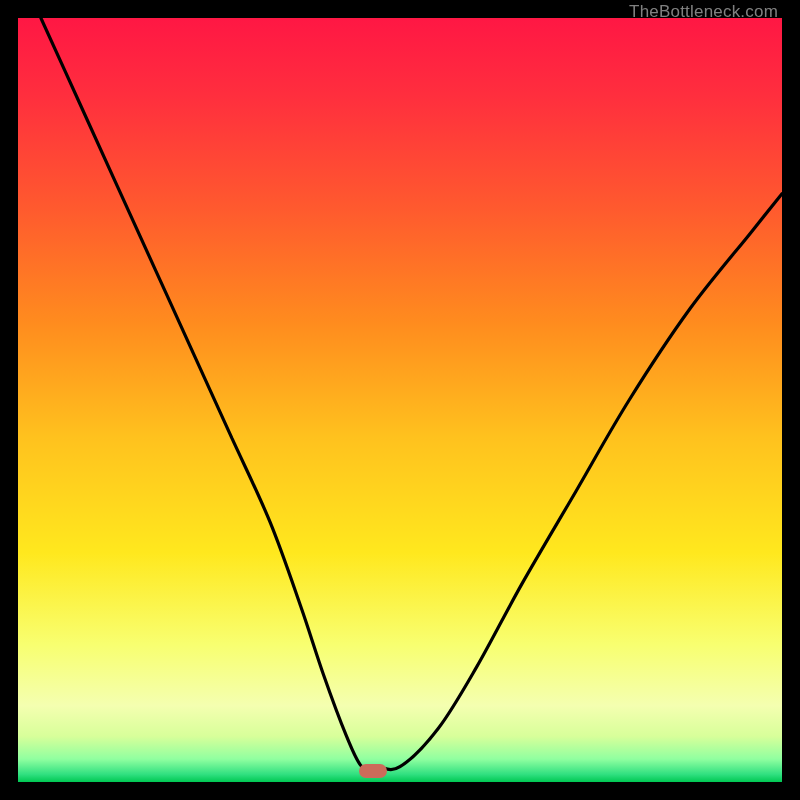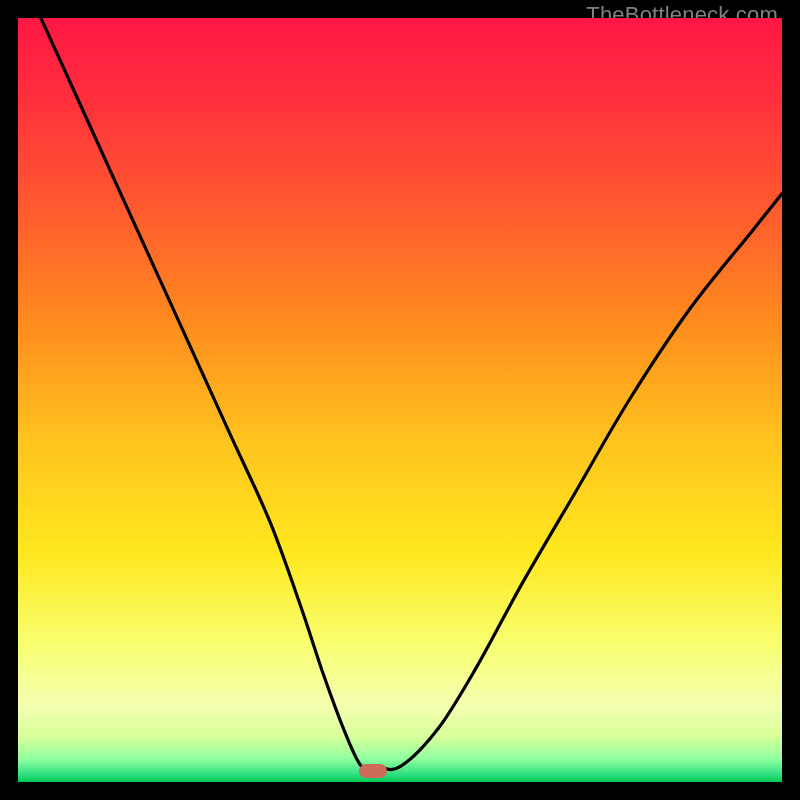--- a/index.html
+++ b/index.html
@@ -24,21 +24,21 @@
     left: 0;
     top: 0;
     width: 764px;
     height: 764px;
   }
   .watermark {
     position: absolute;
     top: 2px;
     right: 22px;
     color: #808080;
-    font-size: 22px;
+    font-size: 17px;
     font-weight: 400;
     letter-spacing: 0.2px;
   }
   .marker {
     position: absolute;
     width: 28px;
     height: 14px;
     border-radius: 7px;
     transform: translate(-50%, -50%);
   }

